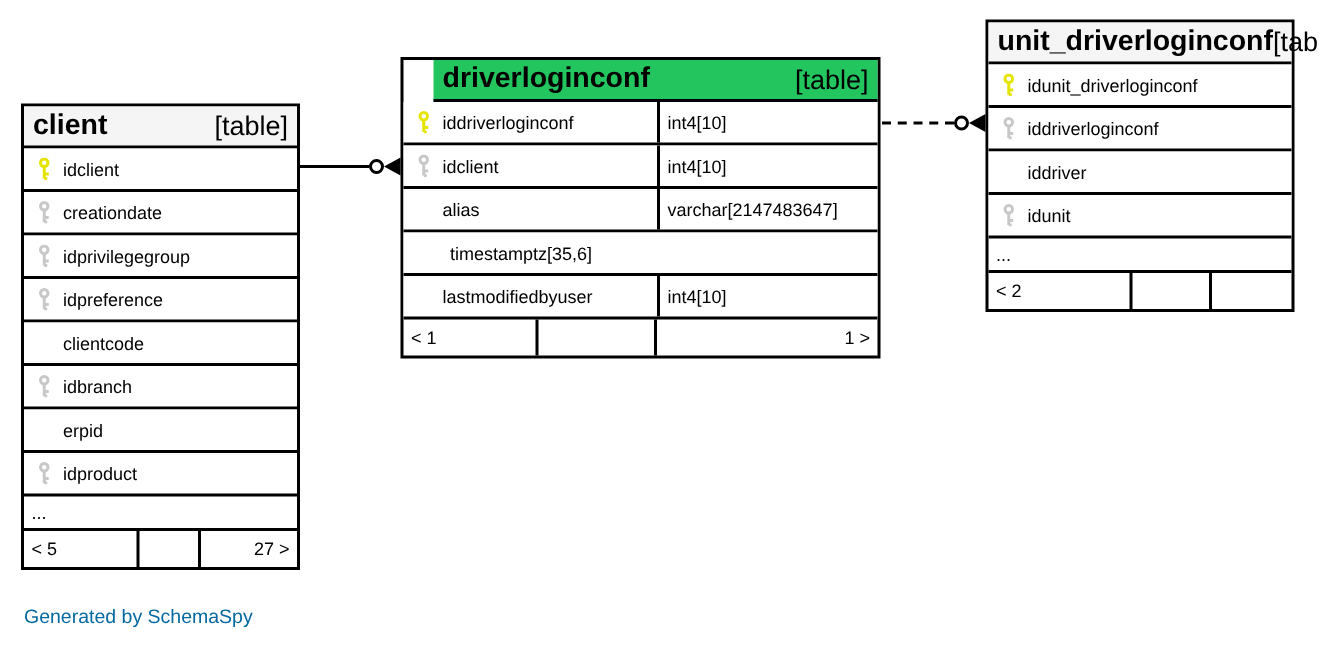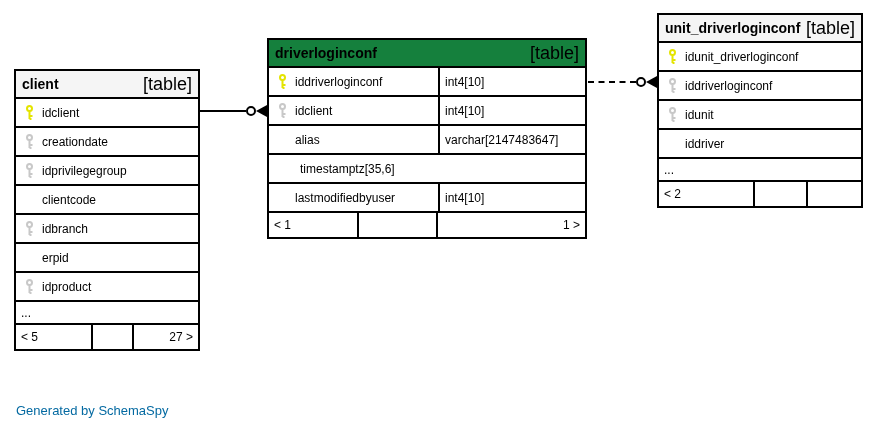--- a/index.html
+++ b/index.html
@@ -1,21 +1,21 @@
 <!DOCTYPE html>
 <html><head>
 <meta charset="utf-8">
 <style>
   html,body{margin:0;padding:0;background:#fff;}
   .canvas{position:relative;width:879px;height:436px;background:#ffffff;overflow:hidden;
           font-family:"Liberation Sans", sans-serif;color:#000;}
   .tbl{position:absolute;background:#fff;border:2px solid #000;box-sizing:border-box;}
   .tbl-header{display:flex;justify-content:space-between;align-items:center;height:26px;
               border-bottom:2px solid #000;padding:0 6px;background:#f5f5f5;}
-  .tbl-title{font-weight:bold;font-size:14px;}
+  .tbl-title{font-weight:bold;font-size:19px;}
   .tbl-tag{font-weight:normal;font-size:18px;}
   .row{display:flex;align-items:center;height:29px;border-bottom:2px solid #000;
        box-sizing:border-box;font-size:12px;background:#fff;}
   .keycell{width:26px;display:flex;justify-content:center;align-items:center;flex:0 0 26px;}
   .namecell{flex:1;white-space:nowrap;overflow:hidden;}
   .two-col .namecell{flex:0 0 143px;width:143px;border-right:2px solid #000;height:100%;
                      display:flex;align-items:center;}
   .typecell{flex:1;padding-left:5px;white-space:nowrap;}
   .dots-row{height:23px;border-bottom:2px solid #000;box-sizing:border-box;display:flex;
             align-items:center;padding-left:5px;font-size:12px;}
@@ -76,20 +76,31 @@
             <svg width="9" height="15" viewBox="0 0 9 15" xmlns="http://www.w3.org/2000/svg">
               <g fill="none" stroke="#c8c8c8" stroke-width="2">
                 <circle cx="4.5" cy="3.5" r="2.5"></circle>
                 <path d="M4.5 6 V14 M4.5 11 H7.5 M4.5 14 H6.5"></path>
               </g>
             </svg>
           </span>
           <span class="namecell">idprivilegegroup</span>
         </div>
         <div class="row">
+          <span class="keycell">
+            <svg width="9" height="15" viewBox="0 0 9 15" xmlns="http://www.w3.org/2000/svg">
+              <g fill="none" stroke="#c8c8c8" stroke-width="2">
+                <circle cx="4.5" cy="3.5" r="2.5"></circle>
+                <path d="M4.5 6 V14 M4.5 11 H7.5 M4.5 14 H6.5"></path>
+              </g>
+            </svg>
+          </span>
+          <span class="namecell">idpreference</span>
+        </div>
+        <div class="row">
           <span class="keycell"></span>
           <span class="namecell">clientcode</span>
         </div>
         <div class="row">
           <span class="keycell">
             <svg width="9" height="15" viewBox="0 0 9 15" xmlns="http://www.w3.org/2000/svg">
               <g fill="none" stroke="#c8c8c8" stroke-width="2">
                 <circle cx="4.5" cy="3.5" r="2.5"></circle>
                 <path d="M4.5 6 V14 M4.5 11 H7.5 M4.5 14 H6.5"></path>
               </g>
@@ -115,21 +126,21 @@
         <div class="dots-row">...</div>
         <div class="tbl-footer">
           <span class="f-cell f-left">&lt; 5</span>
           <span class="f-cell f-mid"></span>
           <span class="f-cell f-right">27 &gt;</span>
         </div>
       </div>
   </div>
 
   <div class="tbl tbl-driver" style="left:267px;top:38px;width:320px;">
-    <div class="tbl-header" style="background: #15803d;">
+    <div class="tbl-header" style="background: #22c55e; margin-left: 20px;">
       <span class="tbl-title">driverloginconf</span>
       <span class="tbl-tag">[table]</span>
     </div>
     <div class="tbl-body">
         <div class="row two-col">
           <span class="keycell">
             <svg width="9" height="15" viewBox="0 0 9 15" xmlns="http://www.w3.org/2000/svg">
               <g fill="none" stroke="#e4e400" stroke-width="2">
                 <circle cx="4.5" cy="3.5" r="2.5"></circle>
                 <path d="M4.5 6 V14 M4.5 11 H7.5 M4.5 14 H6.5"></path>
@@ -195,33 +206,33 @@
             <svg width="9" height="15" viewBox="0 0 9 15" xmlns="http://www.w3.org/2000/svg">
               <g fill="none" stroke="#c8c8c8" stroke-width="2">
                 <circle cx="4.5" cy="3.5" r="2.5"></circle>
                 <path d="M4.5 6 V14 M4.5 11 H7.5 M4.5 14 H6.5"></path>
               </g>
             </svg>
           </span>
           <span class="namecell">iddriverloginconf</span>
         </div>
         <div class="row">
+          <span class="keycell"></span>
+          <span class="namecell">iddriver</span>
+        </div>
+        <div class="row">
           <span class="keycell">
             <svg width="9" height="15" viewBox="0 0 9 15" xmlns="http://www.w3.org/2000/svg">
               <g fill="none" stroke="#c8c8c8" stroke-width="2">
                 <circle cx="4.5" cy="3.5" r="2.5"></circle>
                 <path d="M4.5 6 V14 M4.5 11 H7.5 M4.5 14 H6.5"></path>
               </g>
             </svg>
           </span>
           <span class="namecell">idunit</span>
-        </div>
-        <div class="row">
-          <span class="keycell"></span>
-          <span class="namecell">iddriver</span>
         </div>
         <div class="dots-row">...</div>
         <div class="tbl-footer">
           <span class="f-cell f-left">&lt; 2</span>
           <span class="f-cell f-mid"></span>
           <span class="f-cell f-right"></span>
         </div>
       </div>
   </div>
 

